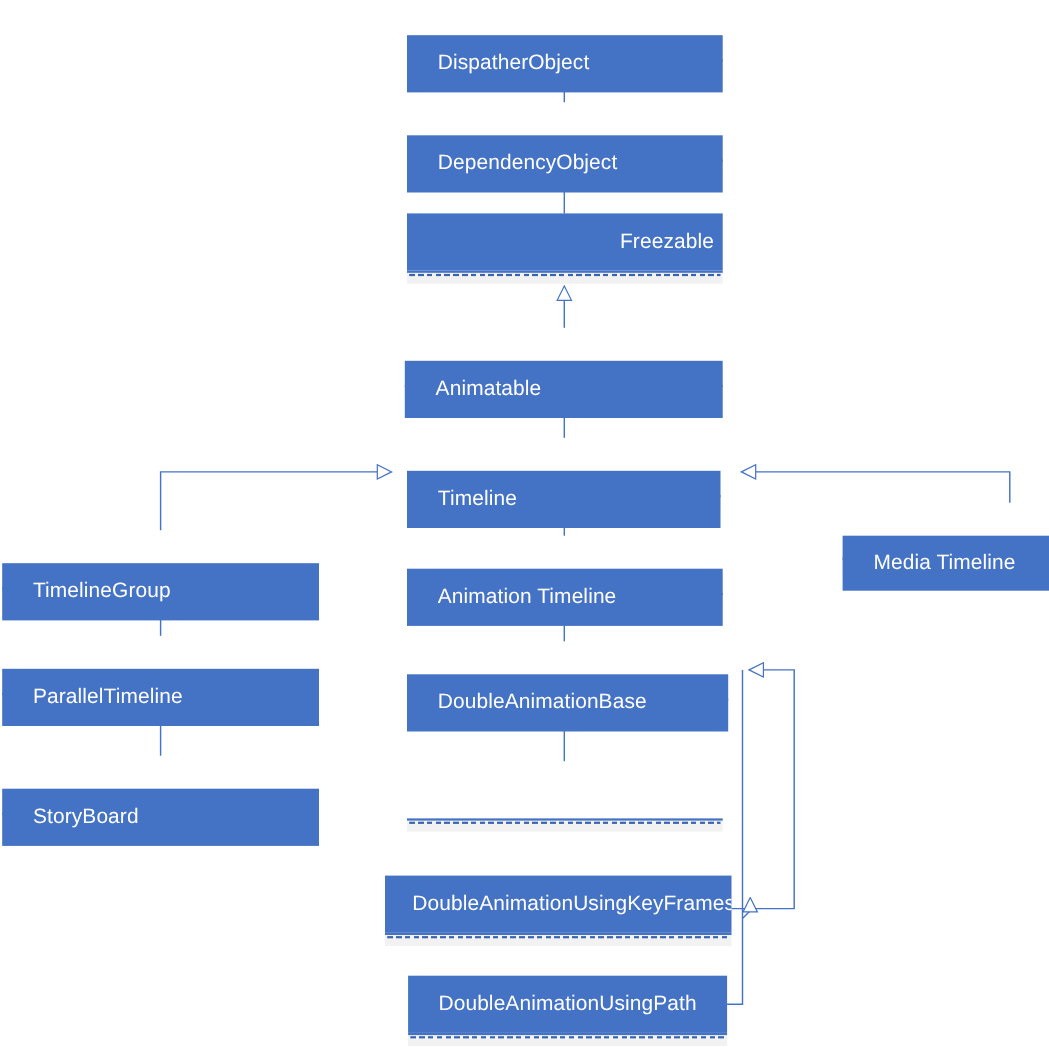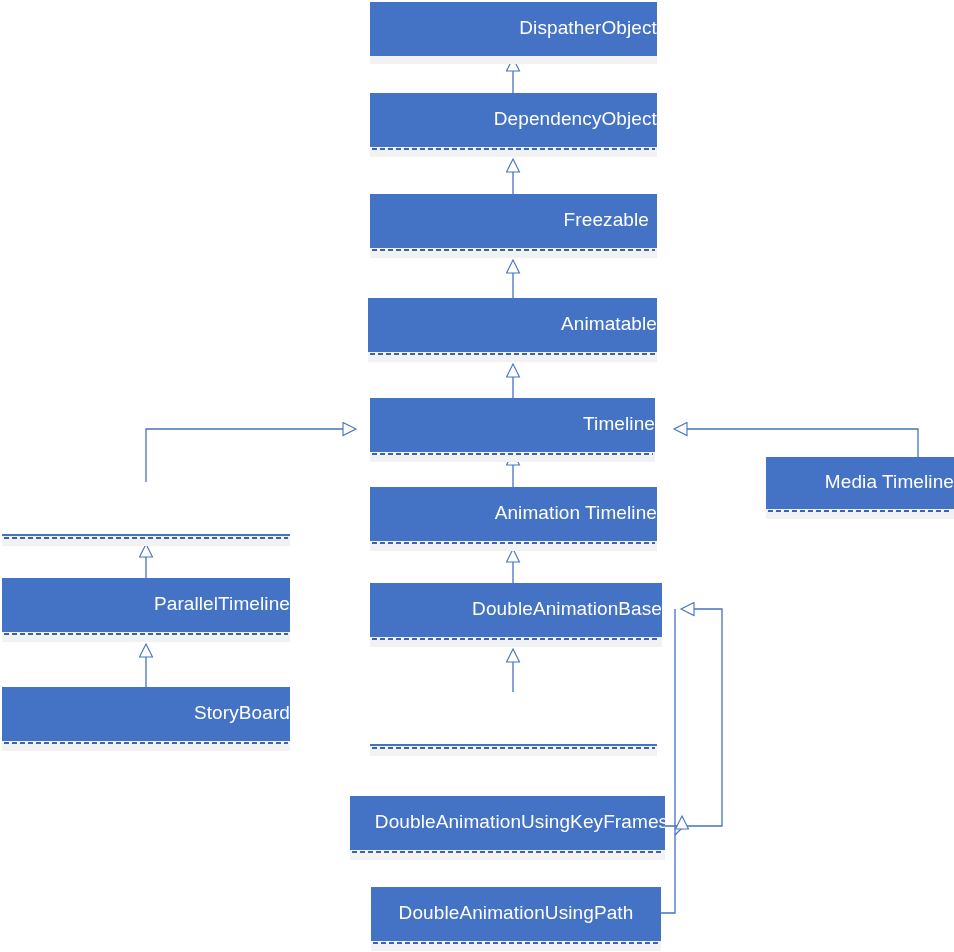--- a/index.html
+++ b/index.html
@@ -34,22 +34,23 @@
     font-size: 19px;
     font-weight: 400;
     letter-spacing: 0.1px;
     display: flex;
     align-items: center;
     white-space: nowrap;
     overflow: hidden;
     z-index: 3;
   }
   .uml-class.align-left {
-    justify-content: flex-end;
-    padding-left: 4px;
+    justify-content: flex-start;
+    padding-left: 28px;
+    margin-top: 30px;
   }
   .uml-class.align-center {
     justify-content: center;
     padding: 0 8px;
   }
   .uml-compartment {
     position: absolute;
     box-sizing: border-box;
     background: #F2F2F2;
     border-top: 2px solid #4472C4;
@@ -182,20 +183,23 @@
     <span class="dashline"></span>
   </div>
 
   <div class="uml-class align-left" style="left:766px; top:457px; width:188px; height:50px;">
     <span>Media Timeline</span>
   </div>
   <div class="uml-compartment" style="left:766px; top:507px; width:188px; height:12px;">
     <span class="dashline"></span>
   </div>
 
+  <div class="uml-class align-left" style="left:2px; top:482px; width:288px; height:52px;">
+    <span>TimelineGroup</span>
+  </div>
   <div class="uml-compartment" style="left:2px; top:534px; width:288px; height:12px;">
     <span class="dashline"></span>
   </div>
 
   <div class="uml-class align-left" style="left:2px; top:578px; width:288px; height:52px;">
     <span>ParallelTimeline</span>
   </div>
   <div class="uml-compartment" style="left:2px; top:630px; width:288px; height:12px;">
     <span class="dashline"></span>
   </div>

